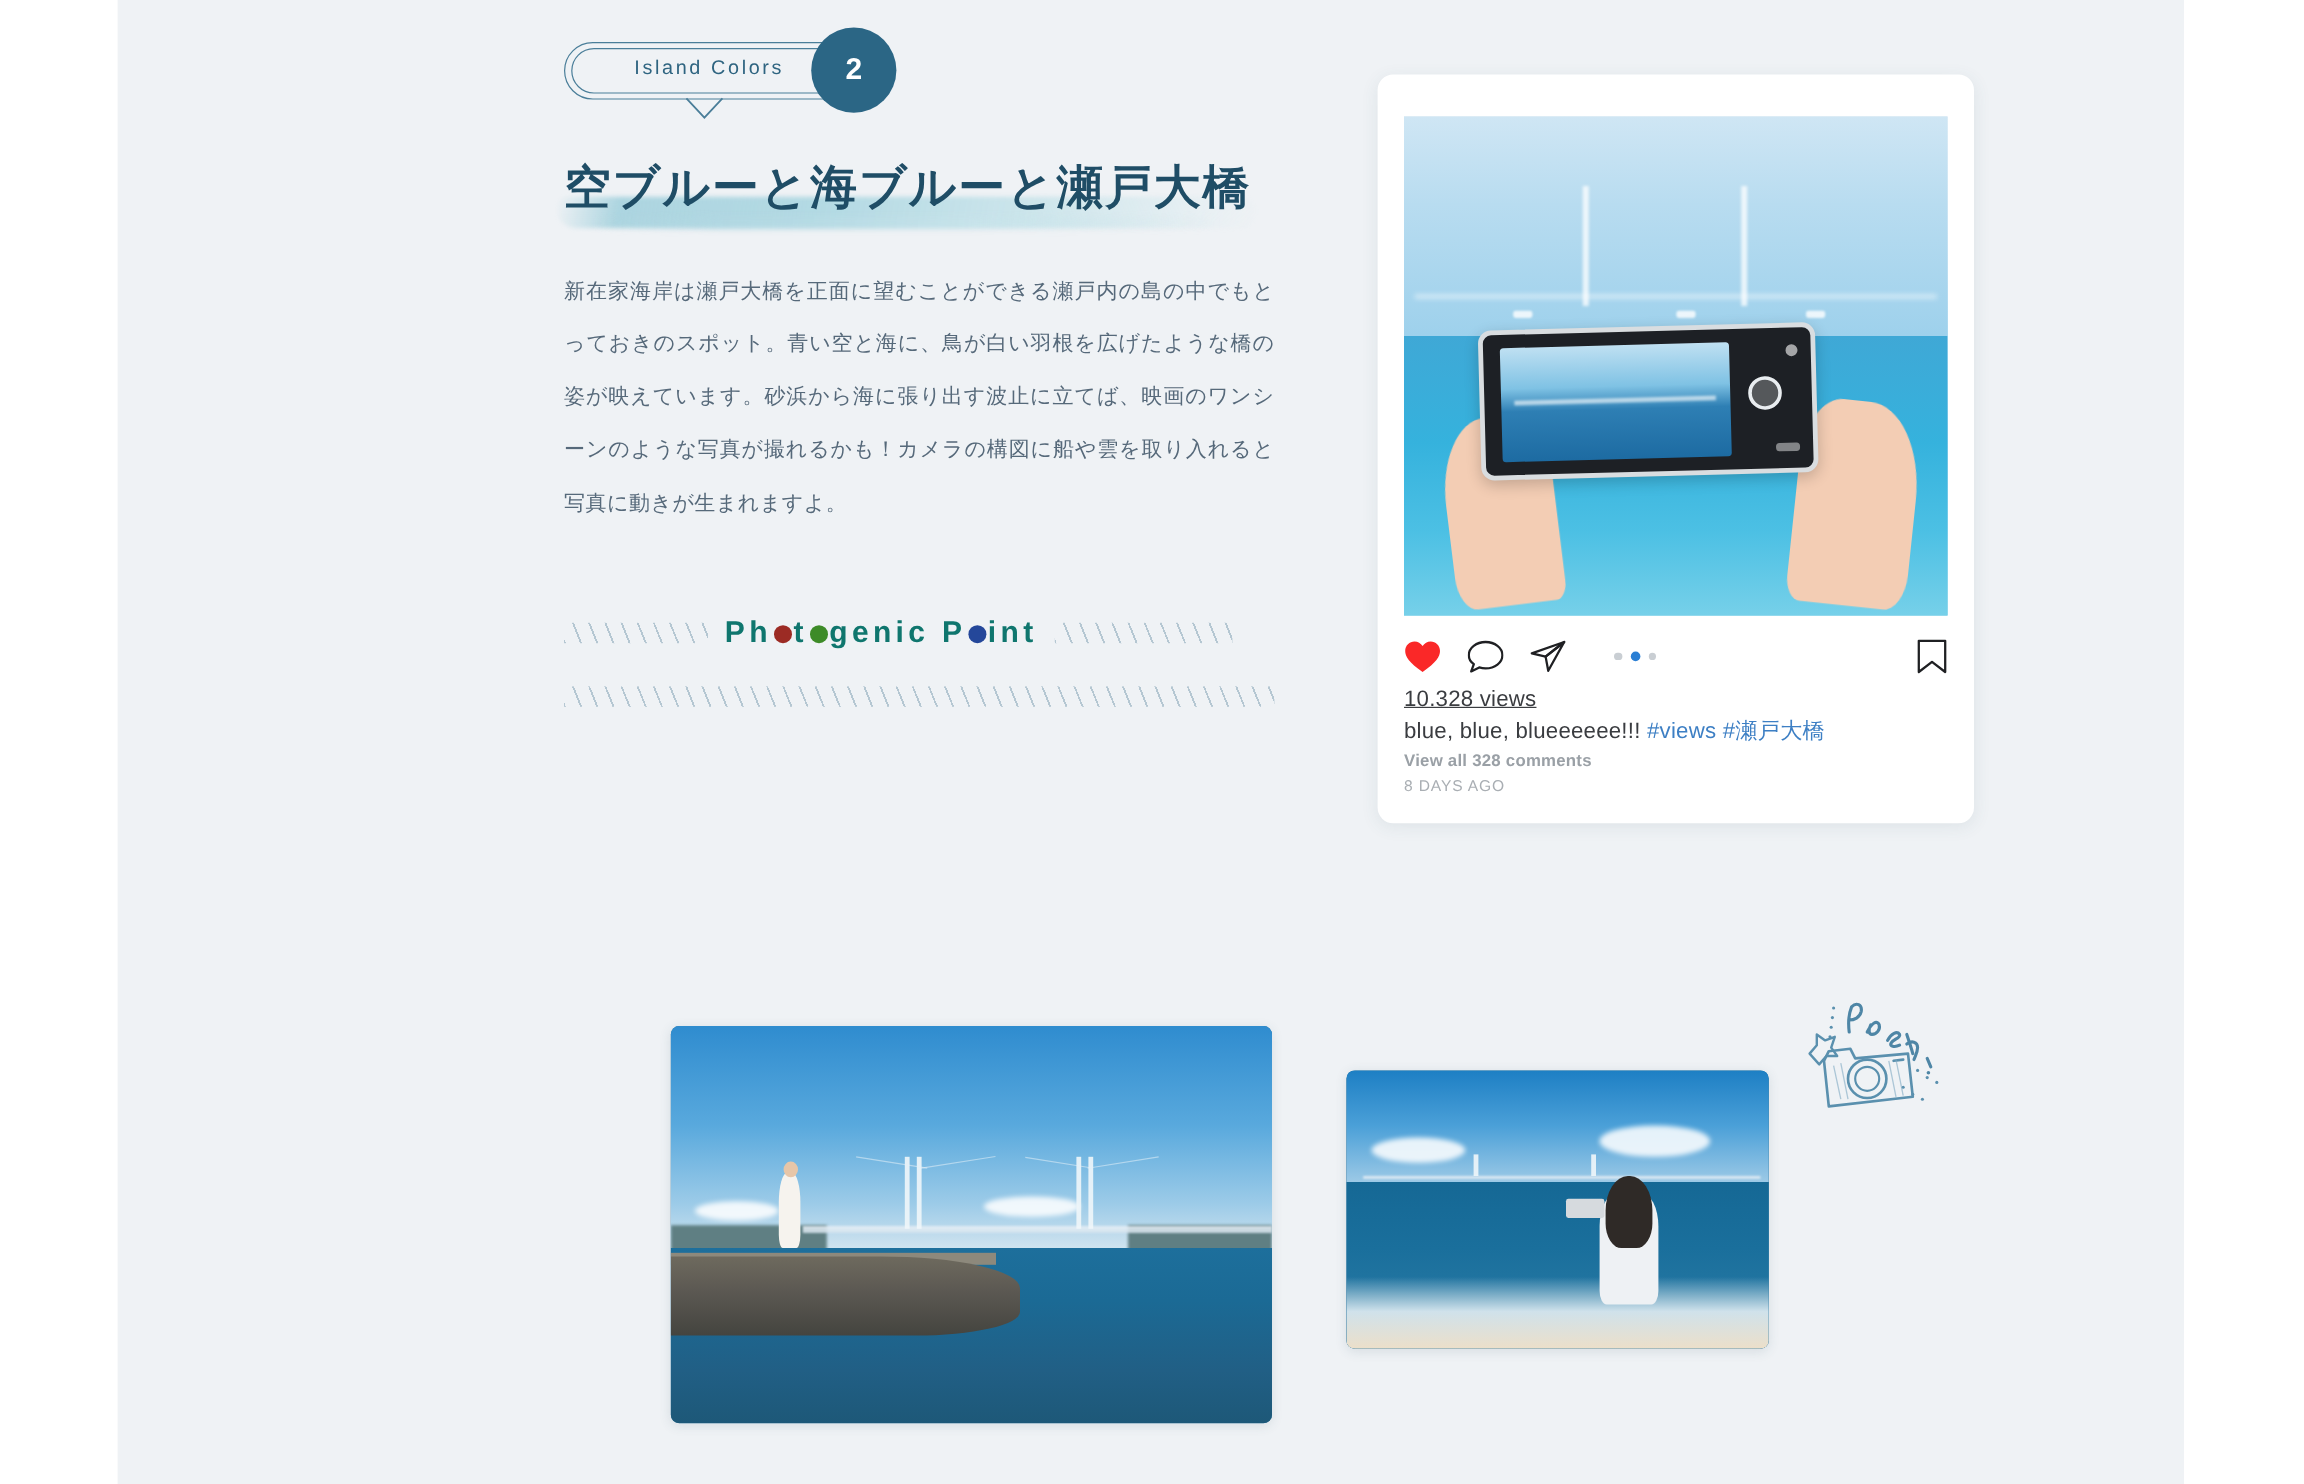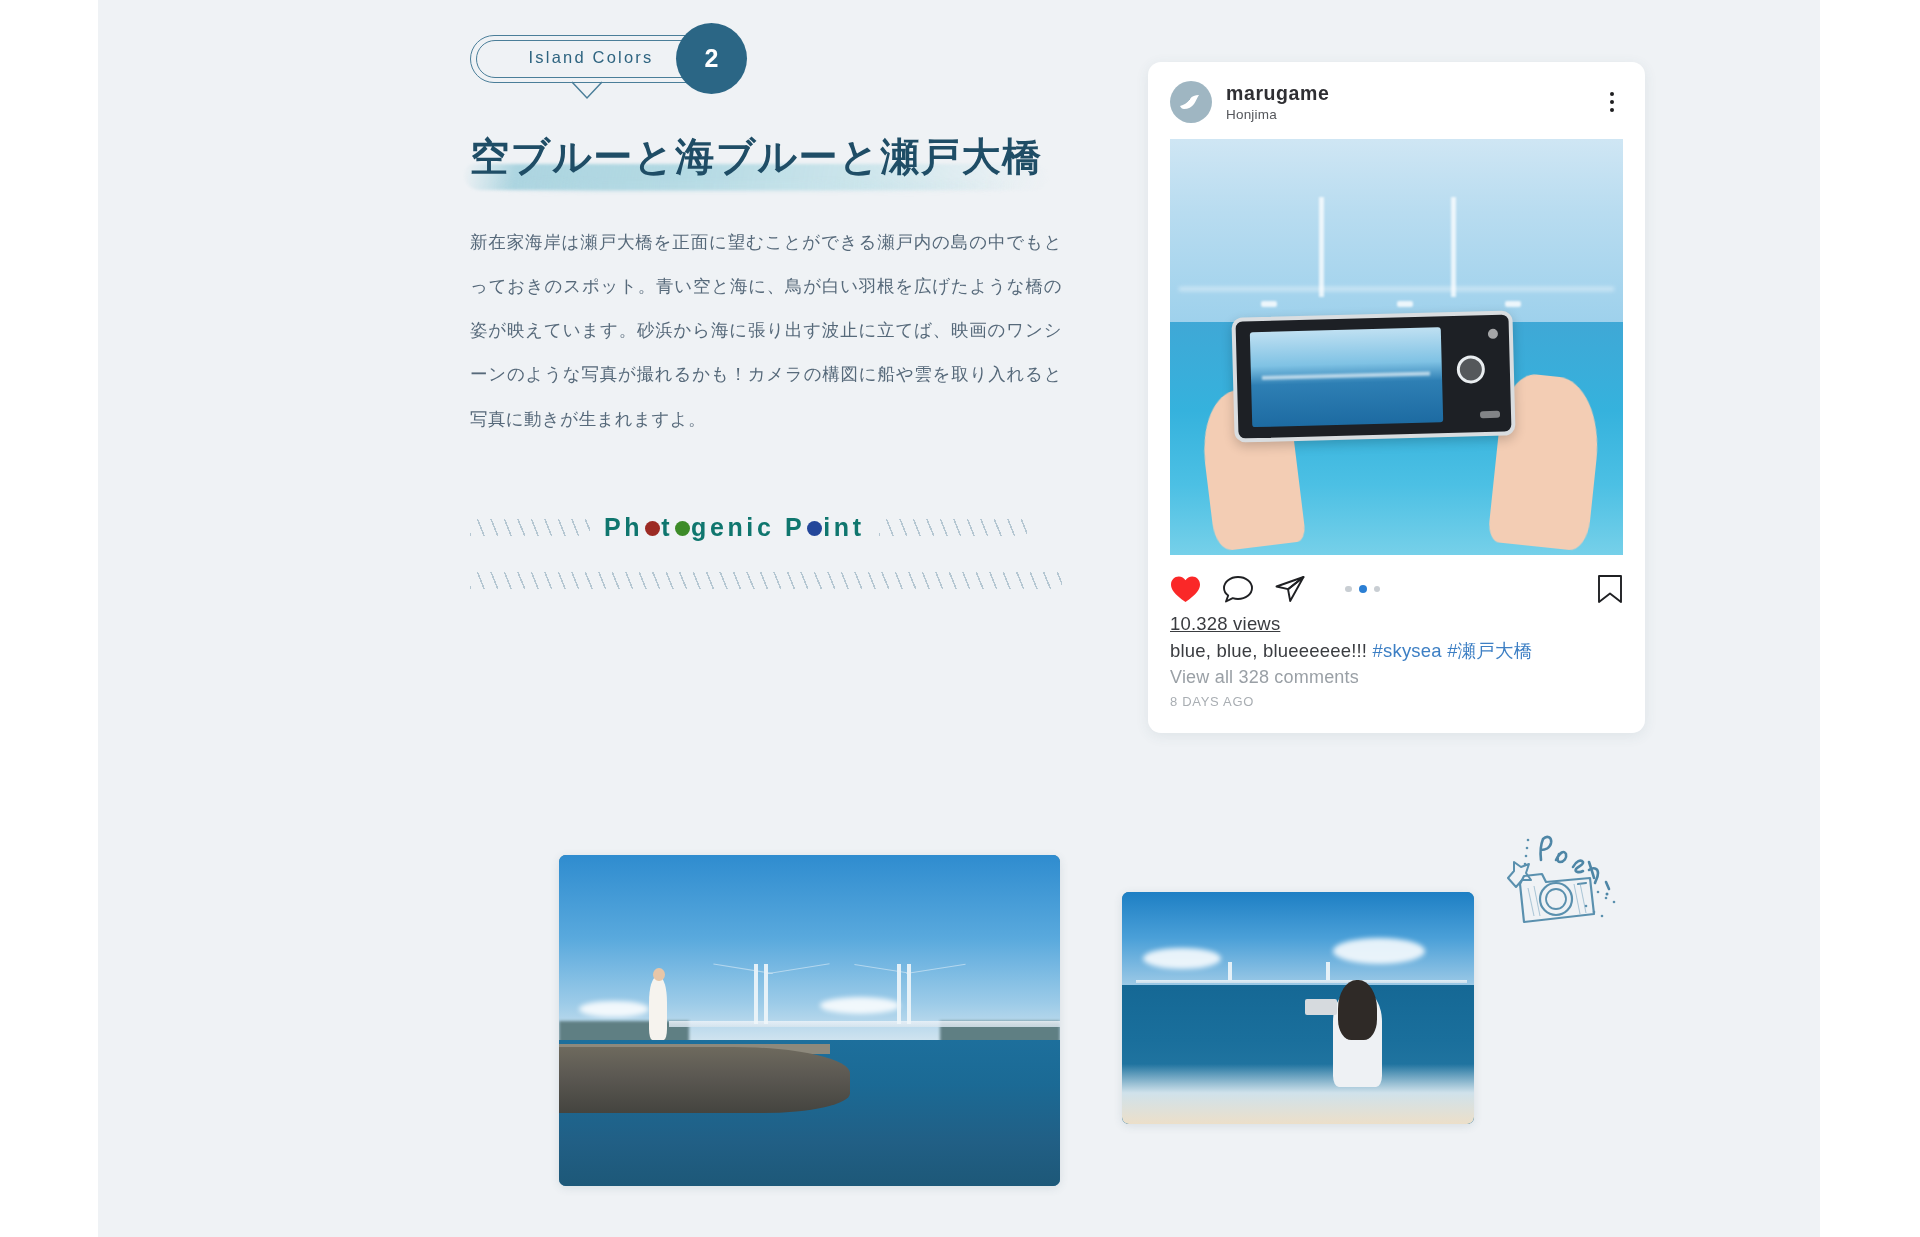--- a/index.html
+++ b/index.html
@@ -405,23 +405,24 @@
   }
   .ig-caption {
     margin-top: 3px;
     font-size: 18.5px;
     color: #3a3c40;
     letter-spacing: .2px;
   }
   .ig-caption .tag { color: #3d7fc4; }
   .ig-comments {
     margin-top: 4px;
-    font-size: 18px;
+    font-size: 14px;
     color: #9aa0a6;
     letter-spacing: .2px;
+    font-weight: bold;
   }
   .ig-time {
     margin-top: 6px;
     font-size: 13px;
     color: #a9aeb3;
     letter-spacing: .7px;
   }
 
   
   #photo-big {
@@ -565,37 +566,20 @@
       </div>
 
       
 
       
       <div class="divider-slashes"></div>
     </div>
 
     <div id="ig-card">
 
-      <div class="ig-head">
-        <span class="ig-avatar">
-          <svg width="26" height="20" viewBox="0 0 26 20">
-            <path d="M2 14 C6 13 9 11 12 7 C14 4 17 3 21 3 C19 6 18 9 16 12 C14 15 10 17 6 17 C4 17 3 16 2 14 Z" fill="#ffffff"></path>
-            <path d="M12 7 C10 9 7 11 3 12" fill="none" stroke="#9fb6c2" stroke-width="1"></path>
-          </svg>
-        </span>
-        <span class="ig-names">
-          <span class="ig-user" style="display:block">marugame</span>
-          <span class="ig-loc" style="display:block">Honjima</span>
-        </span>
-        <span class="ig-more">
-          <i></i>
-            <i></i>
-            <i></i>
-        </span>
-      </div>
 
       <div class="ig-photo">
         <div class="sky"></div>
         <div class="sea"></div>
         <div class="far-bridge"></div>
         <div class="tower-a"></div>
         <div class="tower-b"></div>
         <div class="boat" style="left:20%"></div>
         <div class="boat" style="left:50%"></div>
         <div class="boat" style="left:74%"></div>
@@ -636,21 +620,21 @@
         <span class="ig-save">
           <svg width="26" height="30" viewBox="0 0 26 30">
             <path d="M2 2 H24 V28 L13 19.5 L2 28 Z" fill="none" stroke="#1f2023" stroke-width="1.9" stroke-linejoin="round"></path>
           </svg>
         </span>
       </div>
 
       <div class="ig-views">10.328 views</div>
       <div class="ig-caption">
         <span>blue, blue, blueeeeee!!!</span>
-        <span class="tag">#skysea</span>
+        <span class="tag">#views</span>
         <span class="tag">#瀬戸大橋</span>
       </div>
       <div class="ig-comments">View all 328 comments</div>
       <div class="ig-time">8 DAYS AGO</div>
     </div>
 
     <div id="photo-big">
       <div class="ph">
         <div class="sky"></div>
         <div class="cloud" style="left:4%; top:44%; width:14%; height:5%;"></div>

